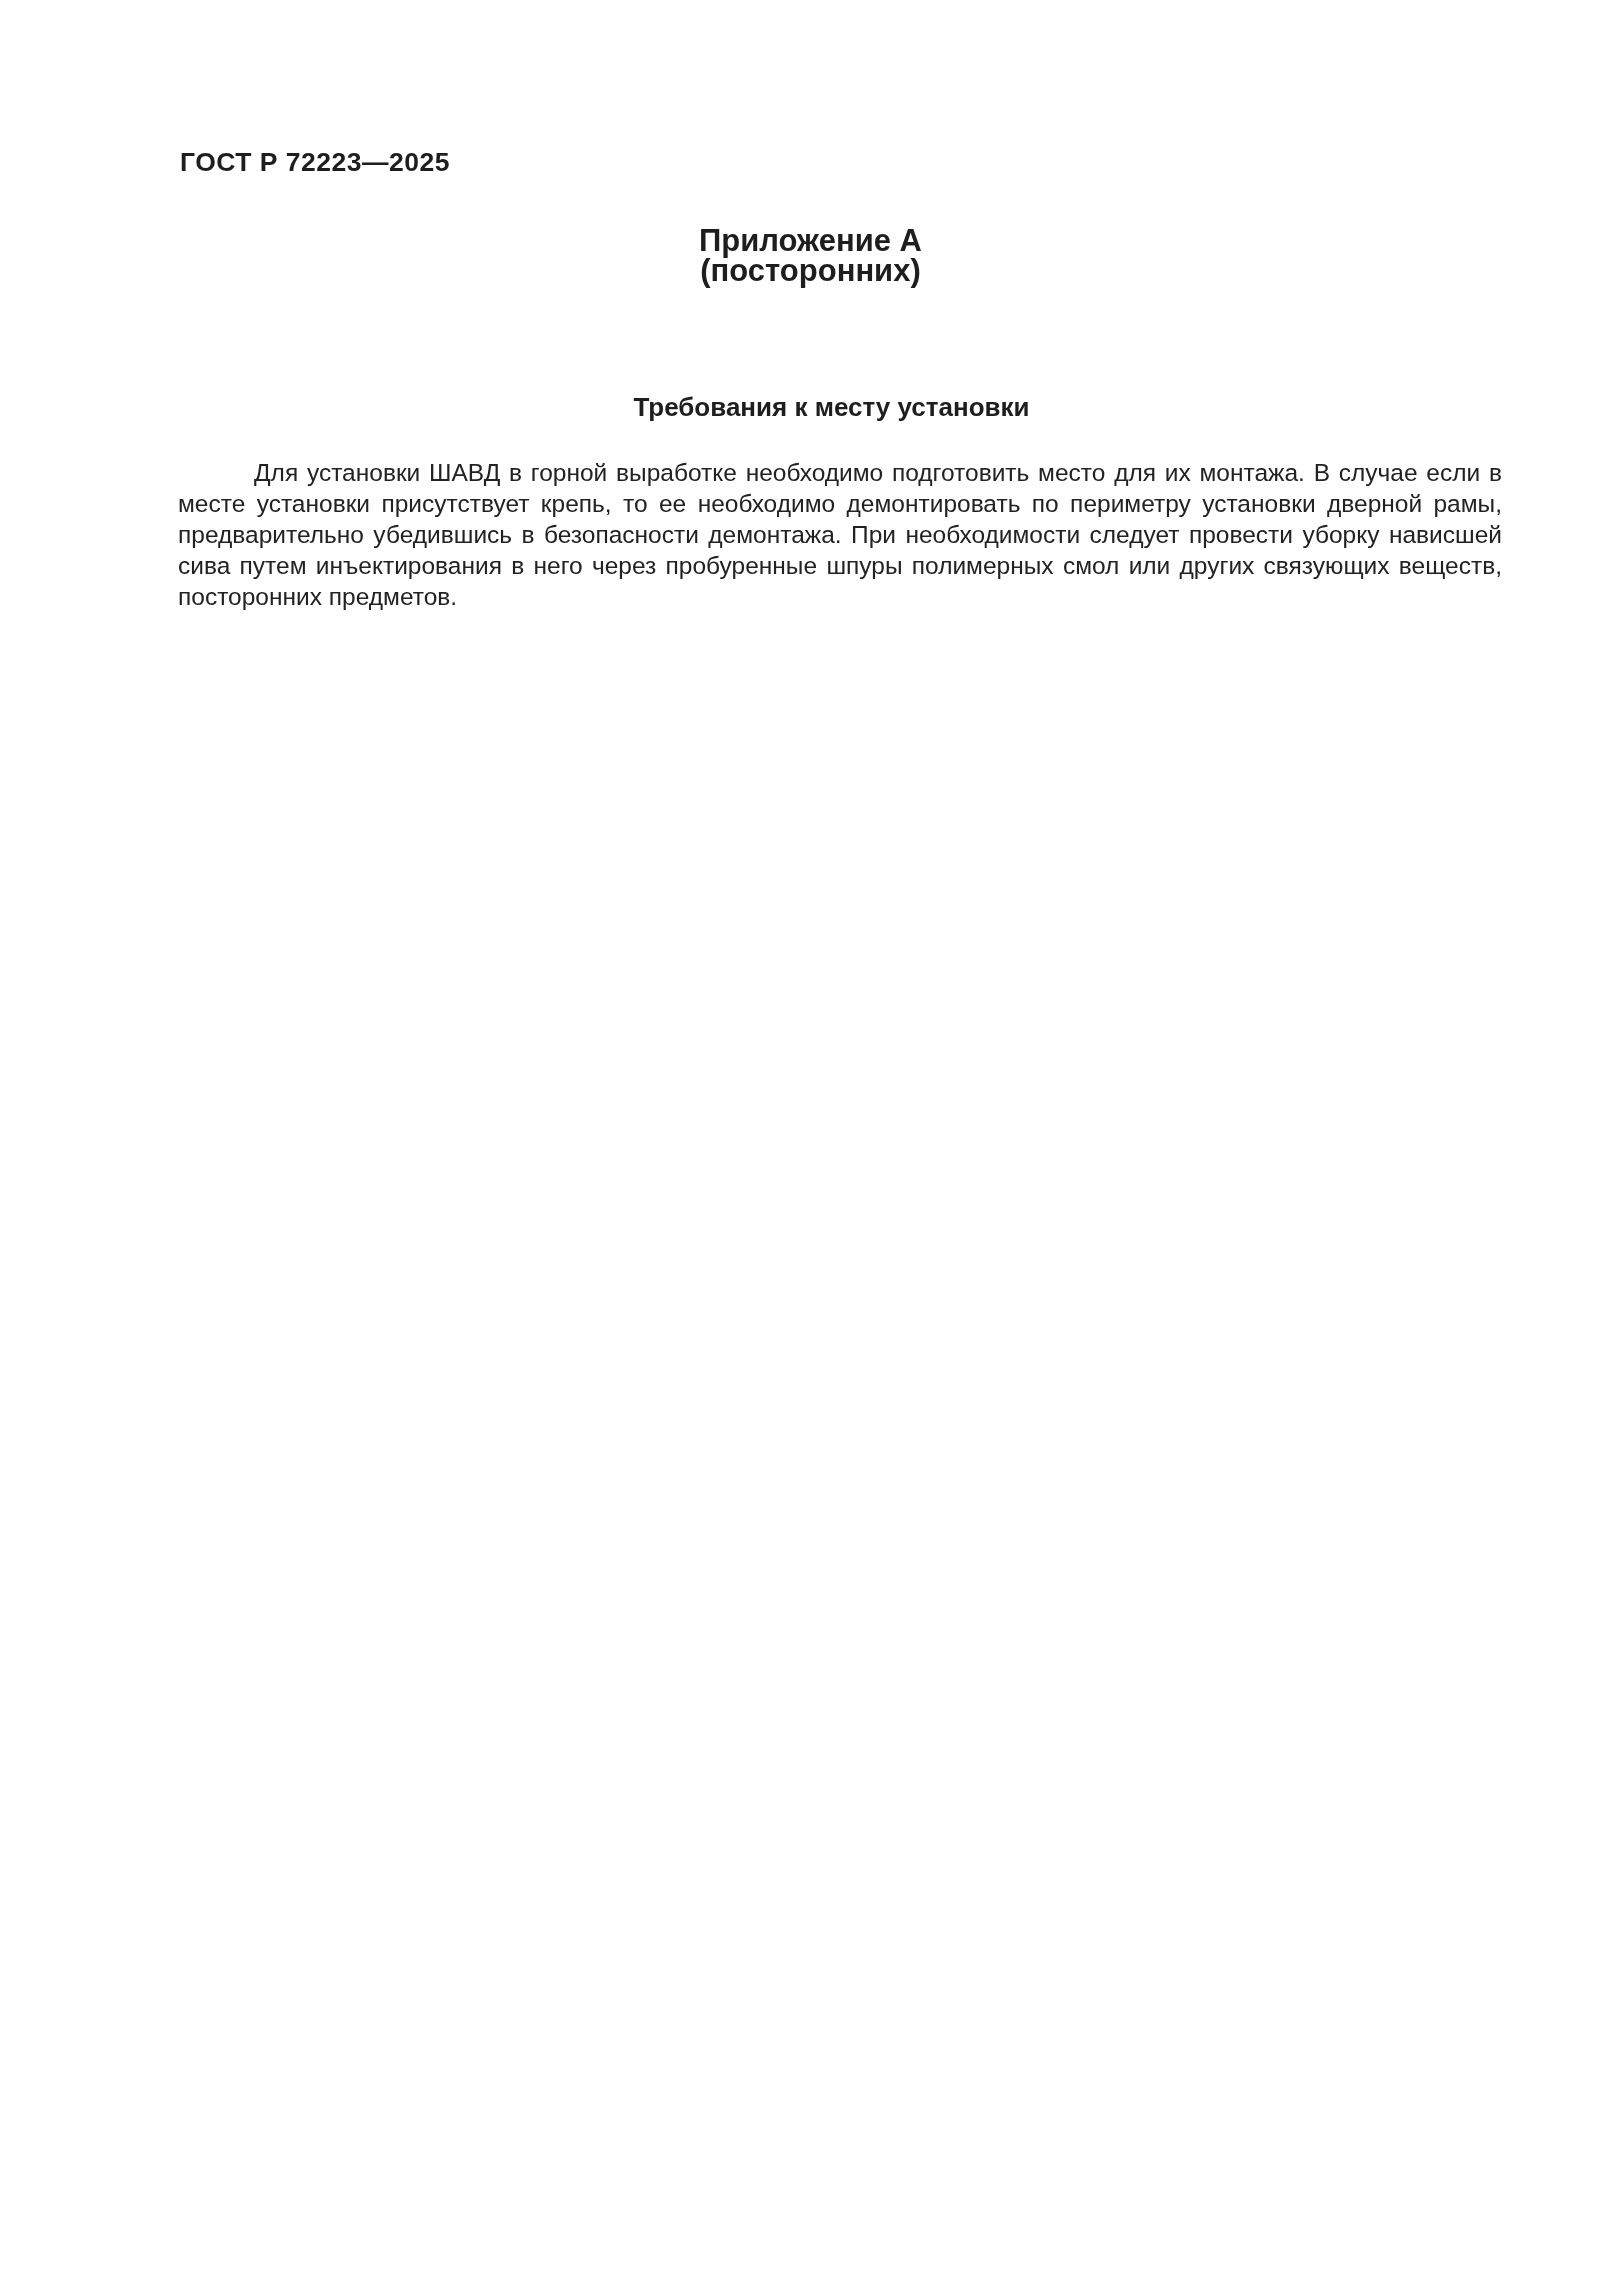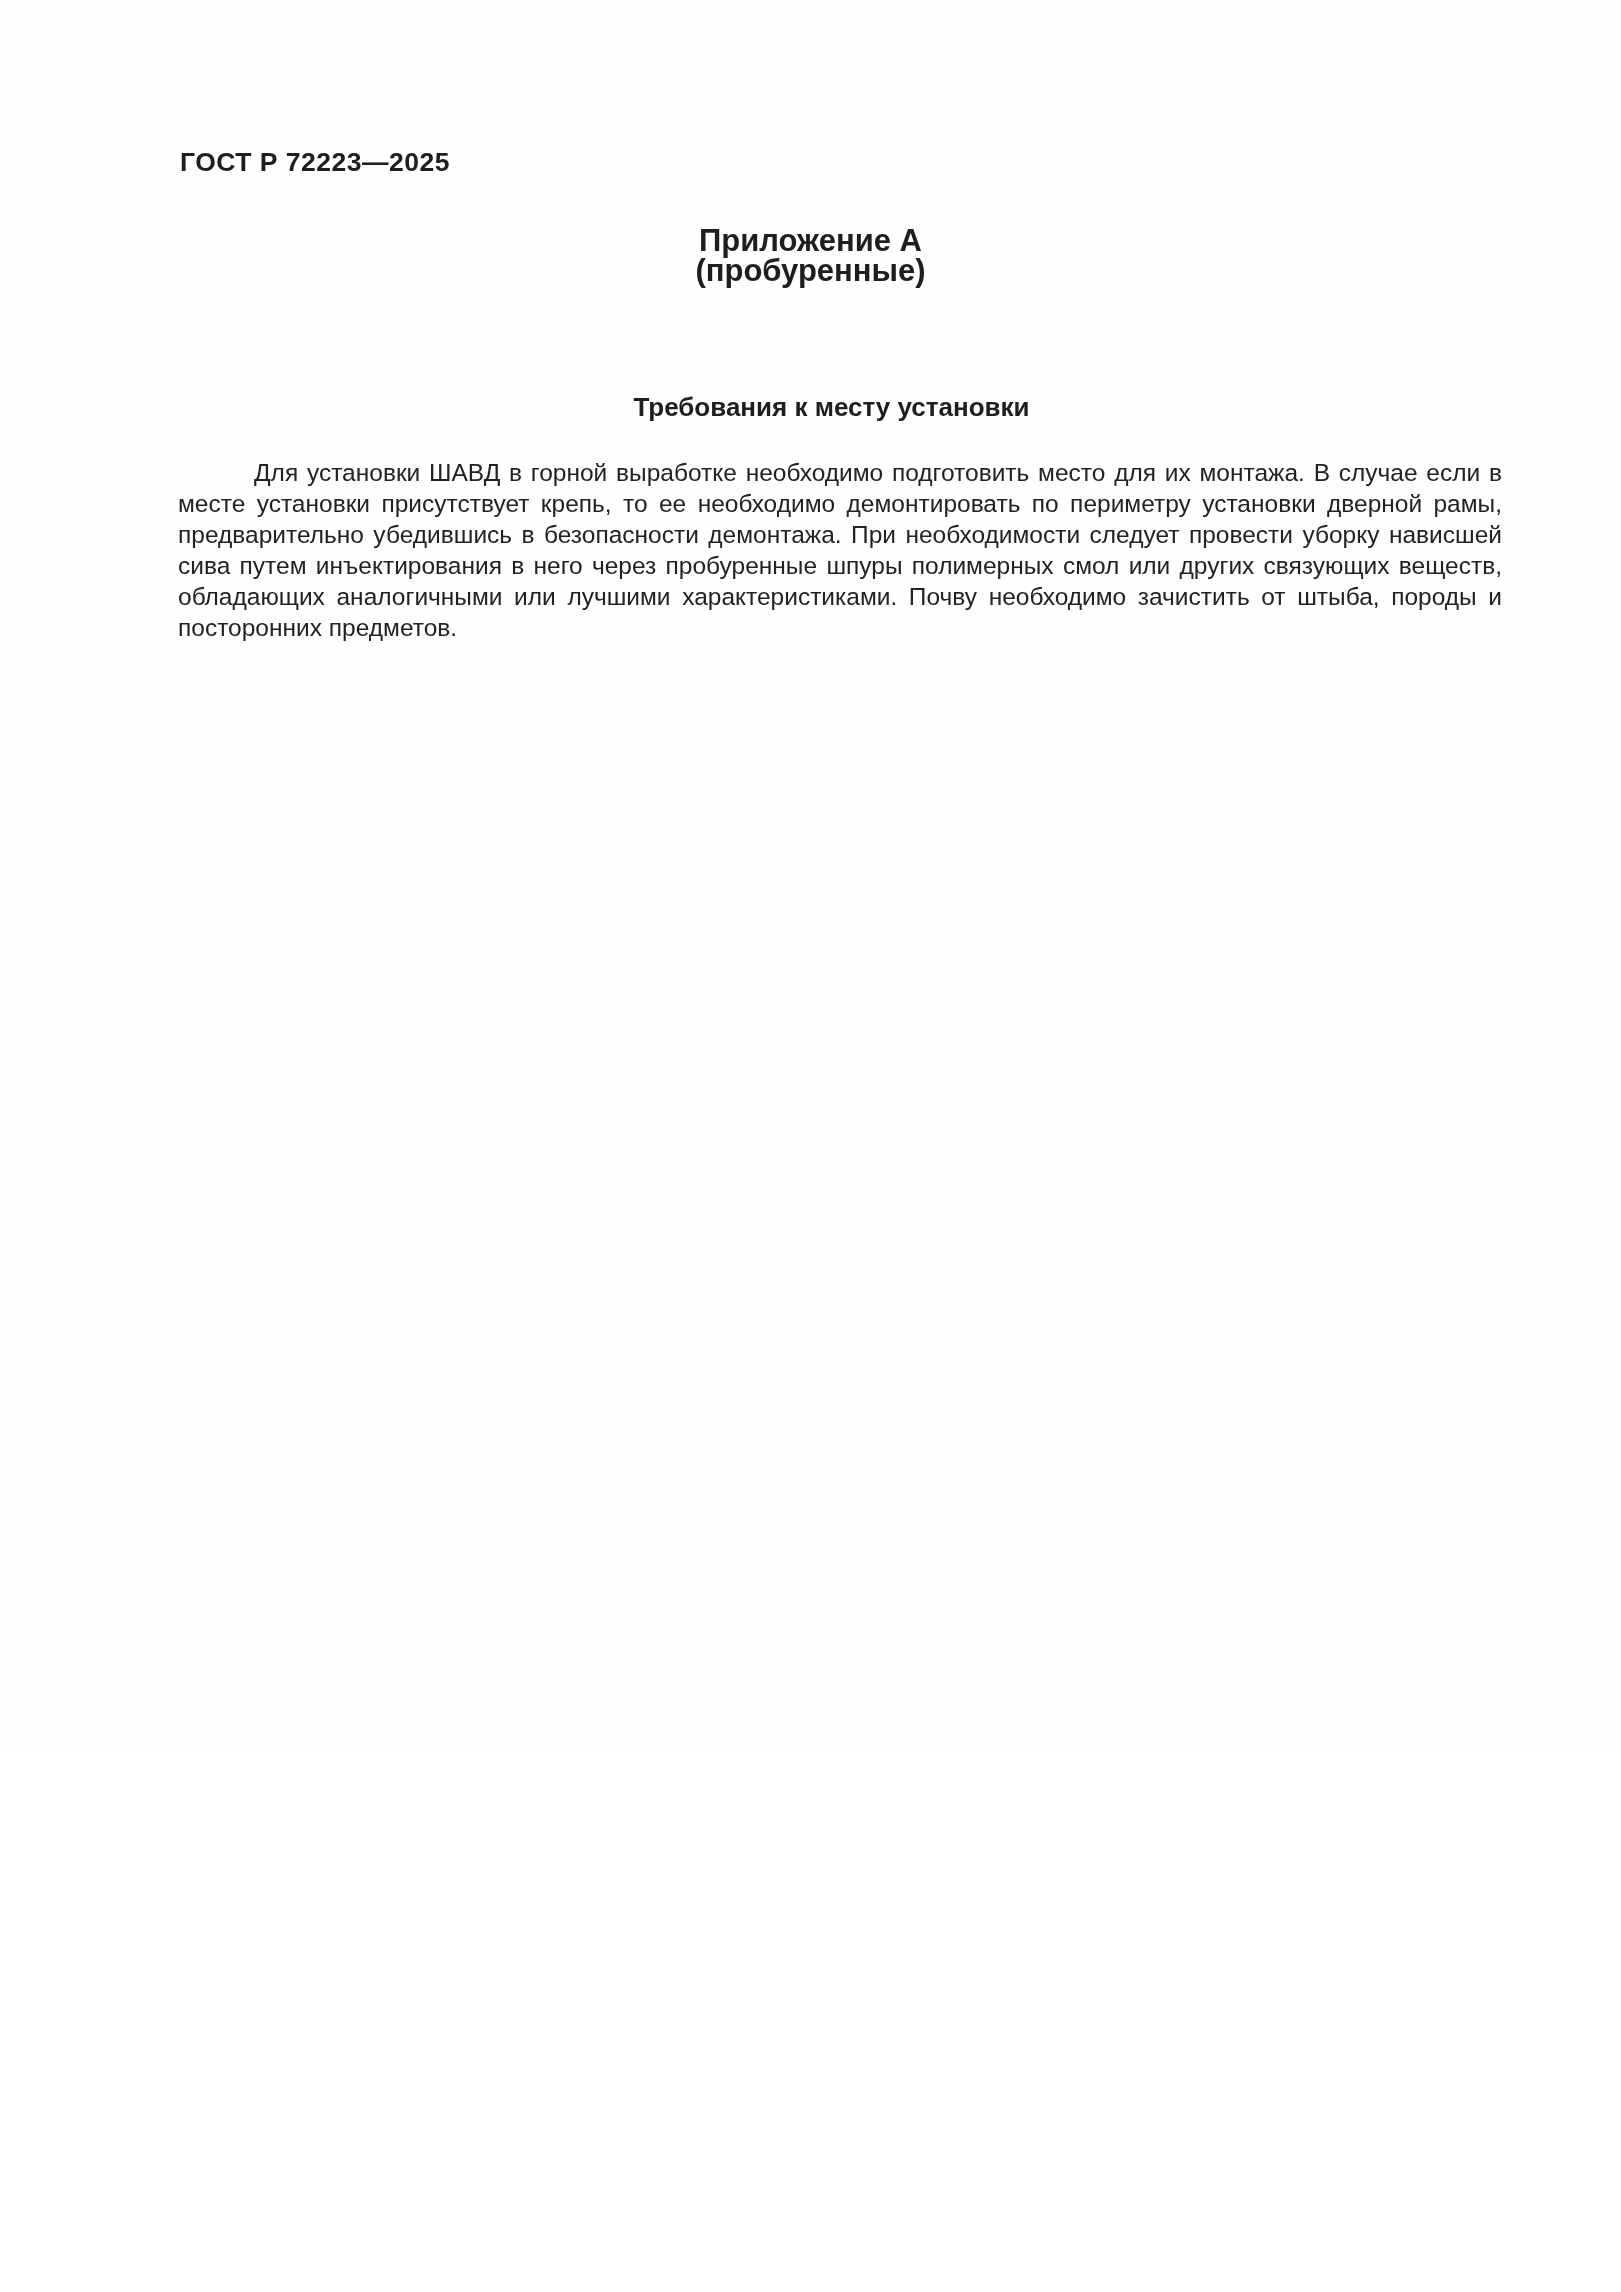--- a/index.html
+++ b/index.html
@@ -81,30 +81,29 @@
 </style>
 </head>
 <body>
 
 <div class="page">
 
   <div class="doc-code">ГОСТ Р 72223—2025</div>
 
   <div class="appendix-heading">
     <div>Приложение А</div>
-    <div>(пробуренные)</div>
+    <div>(посторонних)</div>
   </div>
 
   <div class="section-title">Требования к месту установки</div>
 
   <div class="paragraph">
     <div class="line">Для установки ШАВД в горной выработке необходимо подготовить место для их монтажа. В случае если в</div>
     <div class="line">месте установки присутствует крепь, то ее необходимо демонтировать по периметру установки дверной рамы,</div>
     <div class="line">предварительно убедившись в безопасности демонтажа. При необходимости следует провести уборку нависшей</div>
     <div class="line">сива путем инъектирования в него через пробуренные шпуры полимерных смол или других связующих веществ,</div>
-    <div class="line">обладающих аналогичными или лучшими характеристиками. Почву необходимо зачистить от штыба, породы и</div>
     <div class="line">посторонних предметов.</div>
   </div>
 
   <div class="page-number">14</div>
 
 </div>
 
 
 </body></html>

